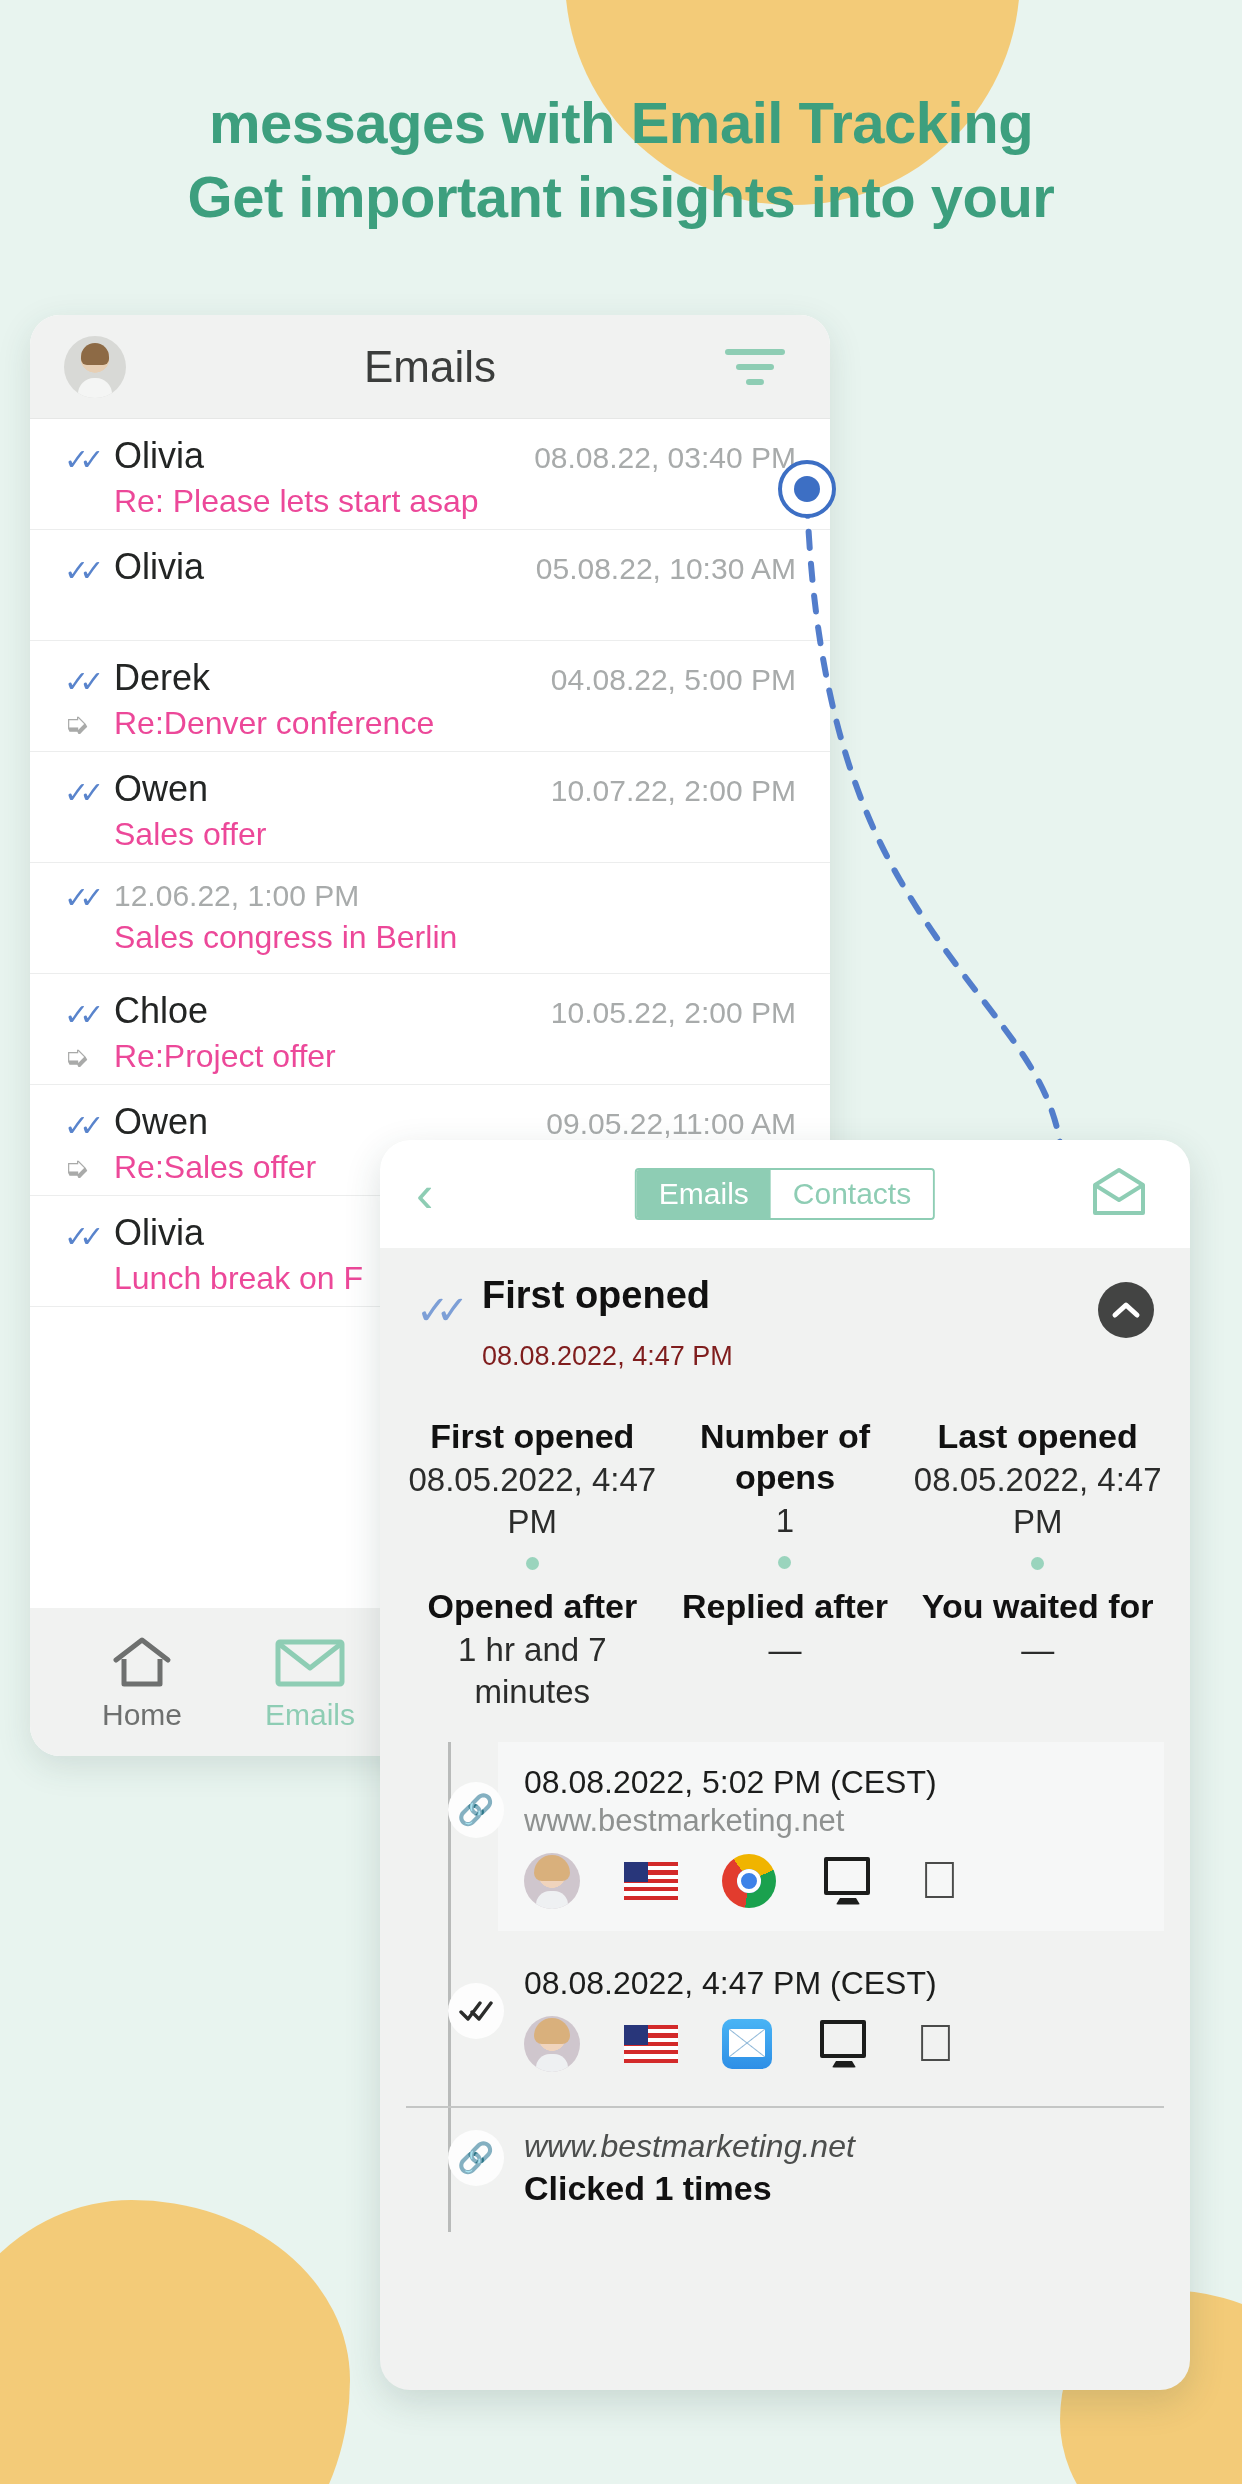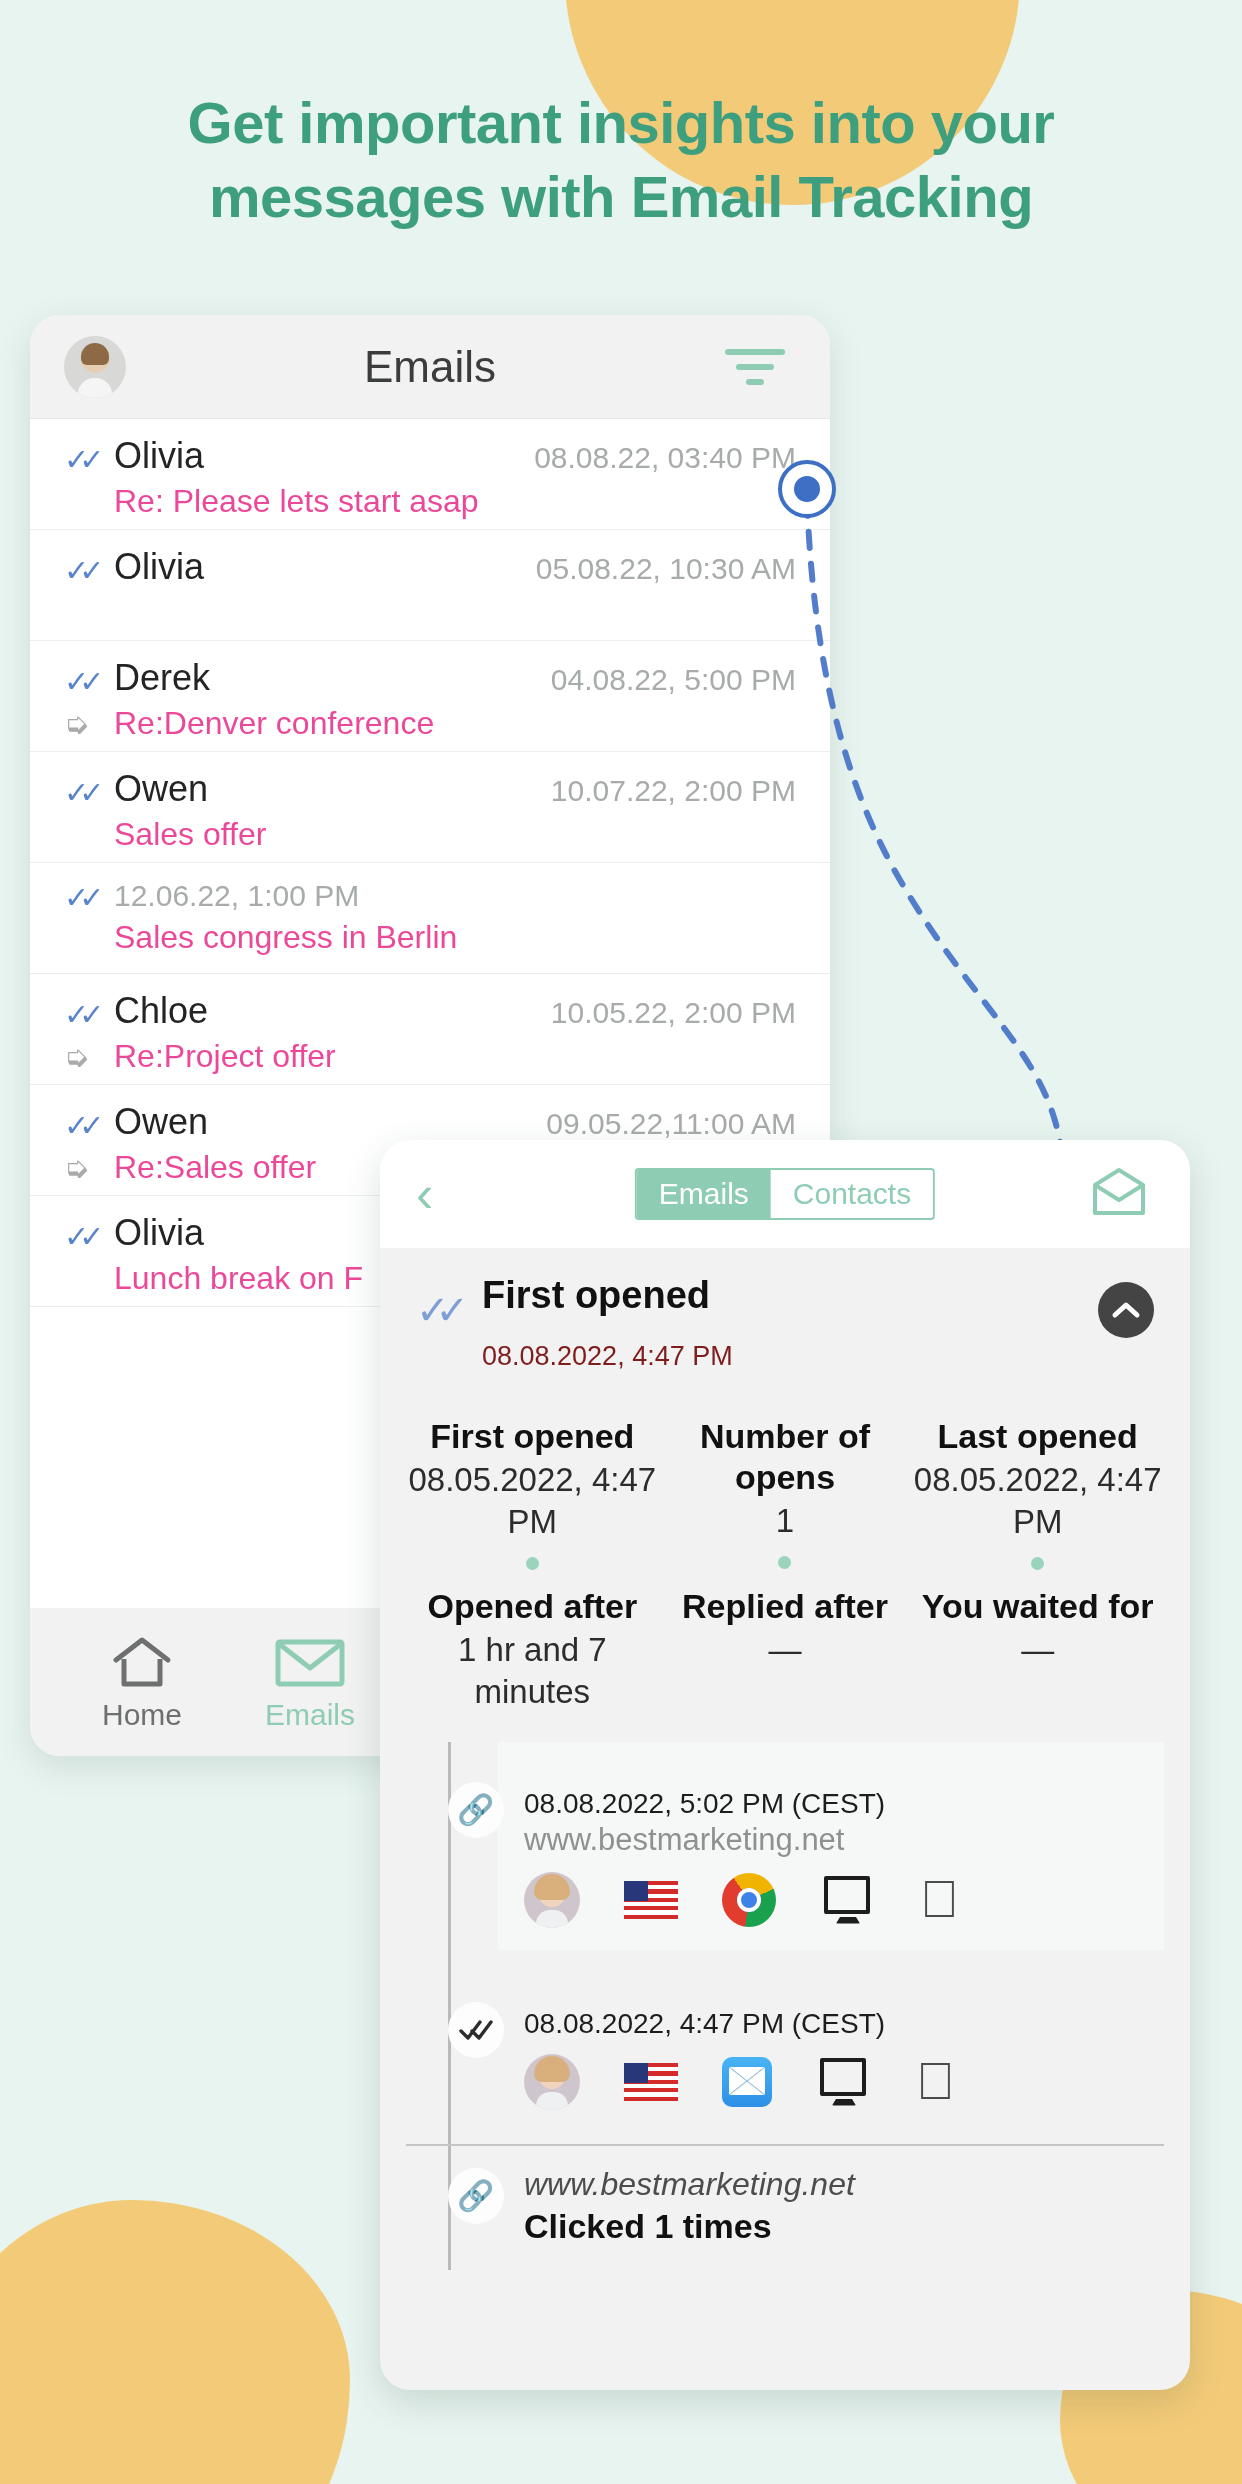--- a/index.html
+++ b/index.html
@@ -173,21 +173,21 @@
   .tl-line { position: absolute; left: 68px; top: 0; width: 3px; height: 100%; background: #b9bbba; }
 
   .tl-event { position: relative; padding-left: 92px; margin-bottom: 12px; }
   .tl-badge {
     position: absolute; left: 42px; top: 40px;
     width: 56px; height: 56px; border-radius: 50%; background: #fdfdfd;
     display: flex; align-items: center; justify-content: center;
     font-size: 30px; color: #2b2c2b;
   }
   .tl-card { background: #f6f7f7; padding: 22px 26px 22px 26px; }
-  .tl-time { font-size: 28px; color: #1c1d1c; margin-top: 24px; }
+  .tl-time { font-size: 32px; color: #1c1d1c; }
   .tl-url { font-size: 31px; color: #8e9190; margin-top: 2px; }
   .tl-icons { display: flex; align-items: center; gap: 44px; margin-top: 14px; }
 
   .avatar-w {
     width: 56px; height: 56px; border-radius: 50%; overflow: hidden; position: relative;
     background: radial-gradient(circle at 50% 38%, #f0d4bd 0 30%, #cfc6cd 31% 100%);
     flex: none;
   }
   .avatar-w::before { content:""; position:absolute; left:10px; top:2px; width:36px; height:26px; background:#d9b07c; border-radius:18px 18px 8px 8px; }
   .avatar-w::after { content:""; position:absolute; left:12px; bottom:0; width:32px; height:18px; background:#eef0f2; border-radius:14px 14px 0 0; }
@@ -227,22 +227,22 @@
 </head>
 <body>
 
 <div id="stage">
 
   <div class="blob-top"></div>
   <div class="blob-bl"></div>
   <div class="blob-br"></div>
 
   <div class="headline">
+    <span class="l">messages with Email Tracking</span>
     <span class="l">Get important insights into your</span>
-    <span class="l">messages with Email Tracking</span>
   </div>
 
   <div class="card1">
 
     <div class="c1-header">
       <div class="avatar-me"></div>
       <div class="c1-title">Emails</div>
       <div class="filter-icon">
           <i></i>
           <i></i>

